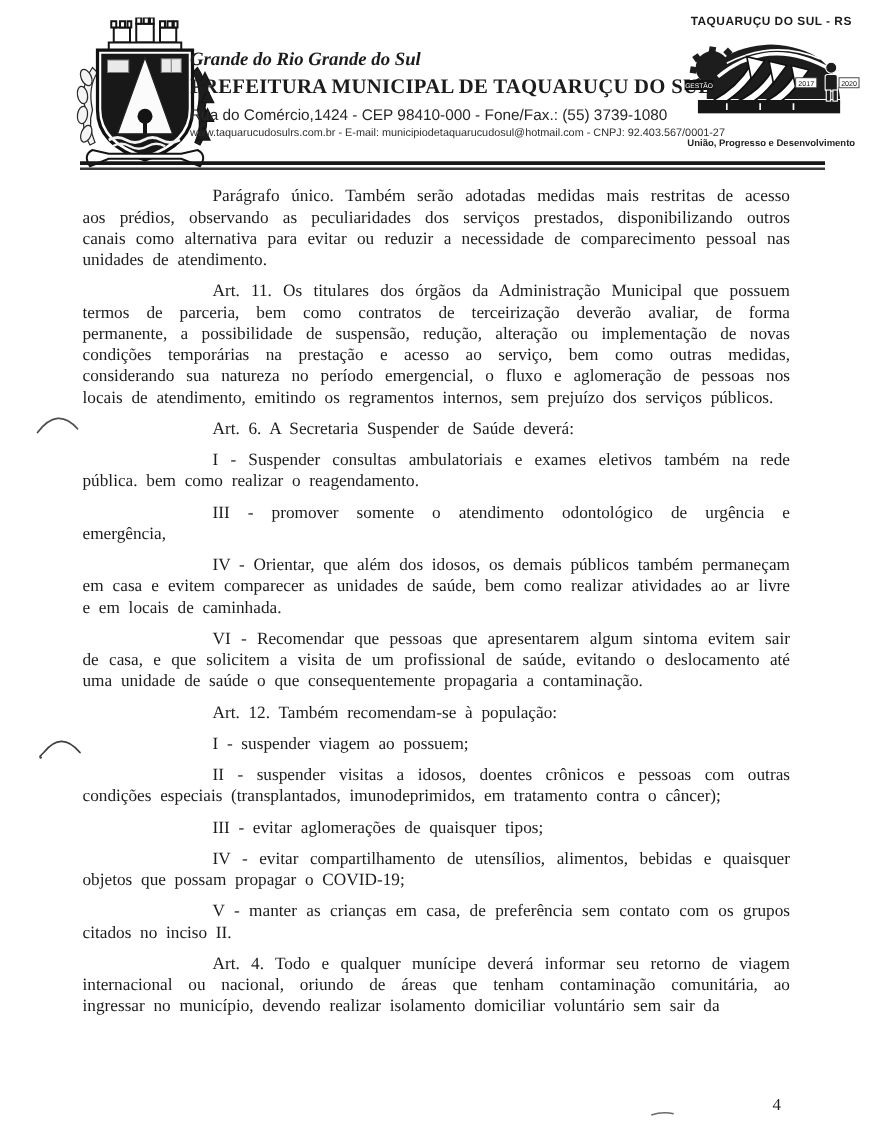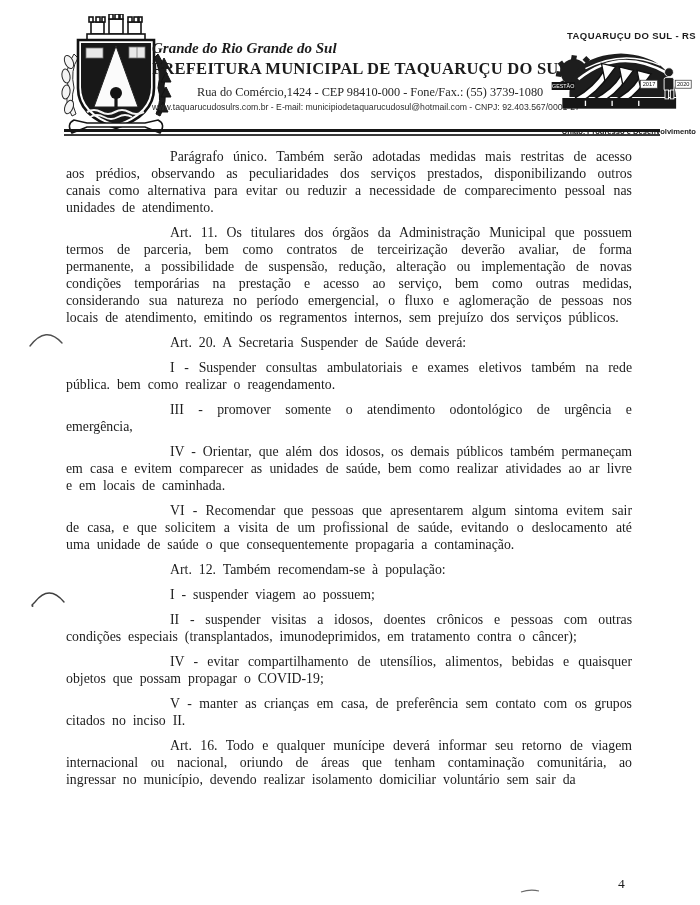--- a/index.html
+++ b/index.html
@@ -7,24 +7,24 @@
     position:relative; width:700px; height:905px; margin:0 auto;
     background:#ffffff; overflow:hidden;
     font-family:"Liberation Serif", serif; color:#1c1c1c;
   }
 
   
   .crest { position:absolute; left:60px; top:14px; width:112px; height:124px; }
   .lh-center { position:absolute; left:152px; top:40px; width:392px; }
   .lh-state  { font-style:italic; font-weight:bold; font-size:15px; }
   .lh-title  { font-weight:bold; font-size:16.6px; letter-spacing:0.2px; margin-top:2px; white-space:nowrap; }
-  .lh-addr   { font-family:Liberation Serif, serif; font-size:12.3px; color:#262626; margin-top:6px; white-space:nowrap;padding-left:45px; }
+  .lh-addr   { font-family:Liberation Sans, sans-serif; font-size:12.3px; color:#262626; margin-top:6px; white-space:nowrap; }
   .lh-contact{ font-family:"Liberation Sans", sans-serif; font-size:8.7px; color:#2e2e2e; margin-top:2px; white-space:nowrap; }
 
-  .lh-right  { position:absolute; left:538px; top:30px; width:158px; text-align:right; }
+  .lh-right  { position:absolute; left:538px; top:12px; width:158px; text-align:center; }
   .lh-region { font-family:"Liberation Sans", sans-serif; font-weight:bold; font-size:9.5px; letter-spacing:0.4px; white-space:nowrap; }
   .lh-logo   { width:150px; height:80px; margin-top:1px; }
   .lh-motto  { font-family:"Liberation Sans", sans-serif; font-weight:bold; font-size:7.6px; color:#222; margin-top:1px; white-space:nowrap; }
 
   .rule { position:absolute; left:64px; top:129px; width:596px; }
   .rule-thick { height:3px; background:#161616; }
   .rule-thin  { height:1.5px; background:#3a3a3a; margin-top:2px; }
 
   
   .doc-body {
@@ -161,44 +161,45 @@
   <div class="rule">
     <div class="rule-thick"></div>
     <div class="rule-thin"></div>
   </div>
 
   <main class="doc-body" id="paragraphs">
     <p><b>Parágrafo único.</b><span> Também serão adotadas medidas mais restritas de acesso aos prédios, observando as peculiaridades dos serviços prestados, disponibilizando outros canais como alternativa para evitar ou reduzir a necessidade de comparecimento pessoal nas unidades de atendimento.</span></p>
 
     <p><b>Art. 11.</b><span> Os titulares dos órgãos da Administração Municipal que possuem termos de parceria, bem como contratos de terceirização deverão avaliar, de forma permanente, a possibilidade de suspensão, redução, alteração ou implementação de novas condições temporárias na prestação e acesso ao serviço, bem como outras medidas, considerando sua natureza no período emergencial, o fluxo e aglomeração de pessoas nos locais de atendimento, emitindo os regramentos internos, sem prejuízo dos serviços públicos.</span></p>
 
-    <p><b>Art. 20.</b><span> A Secretaria Suspender de Saúde deverá:</span></p>
+    <p><b>Art. 6.</b><span> A Secretaria Suspender de Saúde deverá:</span></p>
 
     <p><b>I -</b><span> Suspender consultas ambulatoriais e exames eletivos também na rede pública. bem como realizar o reagendamento.</span></p>
 
 
     <p><b>III -</b><span> promover somente o atendimento odontológico de urgência e emergência,</span></p>
 
     <p><b>IV -</b><span> Orientar, que além dos idosos, os demais públicos também permaneçam em casa e evitem comparecer as unidades de saúde, bem como realizar atividades ao ar livre e em locais de caminhada.</span></p>
 
 
     <p><b>VI -</b><span> Recomendar que pessoas que apresentarem algum sintoma evitem sair de casa, e que solicitem a visita de um profissional de saúde, evitando o deslocamento até uma unidade de saúde o que consequentemente propagaria a contaminação.</span></p>
 
     <p><b>Art. 12.</b><span> Também recomendam-se à população:</span></p>
 
     <p><b>I -</b><span> suspender viagem ao possuem;</span></p>
 
     <p><b>II -</b><span> suspender visitas a idosos, doentes crônicos e pessoas com outras condições especiais (transplantados, imunodeprimidos, em tratamento contra o câncer);</span></p>
 
+    <p><b>III -</b><span> evitar aglomerações de quaisquer tipos;</span></p>
 
     <p><b>IV -</b><span> evitar compartilhamento de utensílios, alimentos, bebidas e quaisquer objetos que possam propagar o COVID-19;</span></p>
 
     <p><b>V -</b><span> manter as crianças em casa, de preferência sem contato com os grupos citados no inciso II.</span></p>
 
-    <p><b>Art. 16.</b><span> Todo e qualquer munícipe deverá informar seu retorno de viagem internacional ou nacional, oriundo de áreas que tenham contaminação comunitária, ao ingressar no município, devendo realizar isolamento domiciliar voluntário sem sair da</span></p>
+    <p><b>Art. 4.</b><span> Todo e qualquer munícipe deverá informar seu retorno de viagem internacional ou nacional, oriundo de áreas que tenham contaminação comunitária, ao ingressar no município, devendo realizar isolamento domiciliar voluntário sem sair da</span></p>
   </main>
 
   <svg class="pen-mark" style="left:27px; top:329px;" width="38" height="20" viewBox="0 0 38 20" aria-hidden="true">
     <path d="M3,17 Q19,-4 35,14" fill="none" stroke="#4f4f4f" stroke-width="1.4" stroke-linecap="round"></path>
   </svg>
   <svg class="pen-mark" style="left:30px; top:589px;" width="38" height="22" viewBox="0 0 38 22" aria-hidden="true">
     <path d="M2,16 L5,13 Q19,-5 34,13" fill="none" stroke="#3f3f3f" stroke-width="1.4" stroke-linecap="round"></path>
     <circle cx="2.5" cy="17" r="1" fill="#3f3f3f"></circle>
   </svg>
   <svg class="dash-mark" width="20" height="6" viewBox="0 0 20 6" aria-hidden="true">

